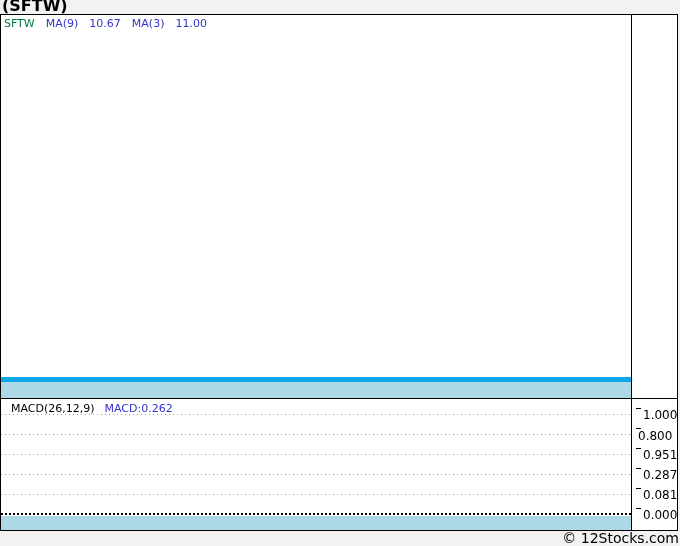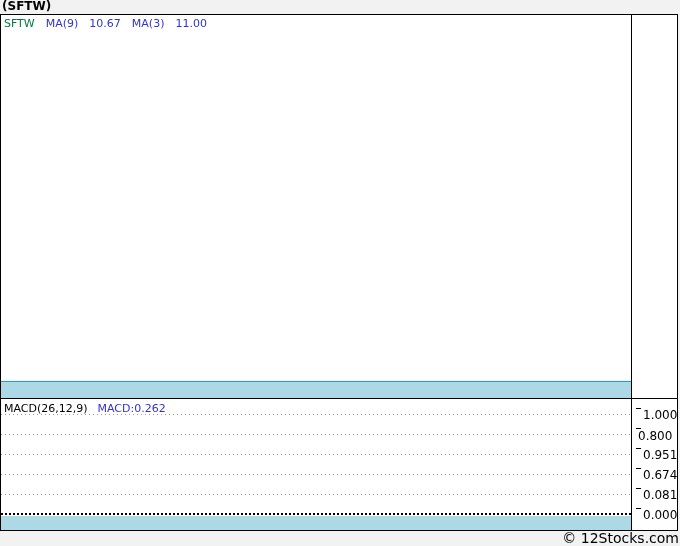--- a/index.html
+++ b/index.html
@@ -9,21 +9,21 @@
     width: 680px;
     height: 546px;
     background: #f2f2f2;
     font-family: "DejaVu Sans", "Liberation Sans", sans-serif;
     color: #000;
     overflow: hidden;
   }
   .page-title {
     position: absolute;
     left: 2px; top: -1px;
-    font-size: 12px;
+    font-size: 16px;
     font-weight: bold;
     line-height: 14px;
     color: #000;
   }
   .chart-frame {
     position: absolute;
     left: 0; top: 14px;
     width: 678px; height: 517px;
     border: 1px solid #000;
     background: #ffffff;
@@ -34,33 +34,33 @@
     left: 630px; top: 0;
     width: 1px; height: 100%;
     background: #000;
   }
   
   .main-plot {
     position: absolute;
     left: 0; top: 0;
     width: 630px; height: 367px;
     background: #fff;
-    border-bottom: 1px solid #0ea5e9;
+    border-bottom: 5px solid #0ea5e9;
   }
   .legend {
     position: absolute;
     left: 3px; top: 3px;
     font-size: 11px;
     line-height: 12px;
     white-space: nowrap;
   }
   .legend span { margin-right: 11px; }
   .tkr   { color: #007a40; }
   .blue  { color: #3333cc; }
-  .blk   { color: #000; }
+  .blk   { color: #000; margin-left: 7px; }
   
   .band-top {
     position: absolute;
     left: 0; top: 367px;
     width: 630px; height: 16px;
     background: #add8e6;
   }
   .h-divider {
     position: absolute;
     left: 0; top: 383px;
@@ -161,21 +161,21 @@
       <div class="axis-row" style="top:413px;flex-direction:column;">
         <span class="axis-tick"></span>
         <span class="axis-label">0.800</span>
       </div>
       <div class="axis-row" style="top:433px;">
         <span class="axis-tick"></span>
         <span class="axis-label">0.951</span>
       </div>
       <div class="axis-row" style="top:453px;">
         <span class="axis-tick"></span>
-        <span class="axis-label">0.674</span>
+        <span class="axis-label">0.287</span>
       </div>
       <div class="axis-row" style="top:473px;">
         <span class="axis-tick"></span>
         <span class="axis-label">0.081</span>
       </div>
       <div class="axis-row" style="top:493px;">
         <span class="axis-tick"></span>
         <span class="axis-label">0.000</span>
       </div>
     </div>

